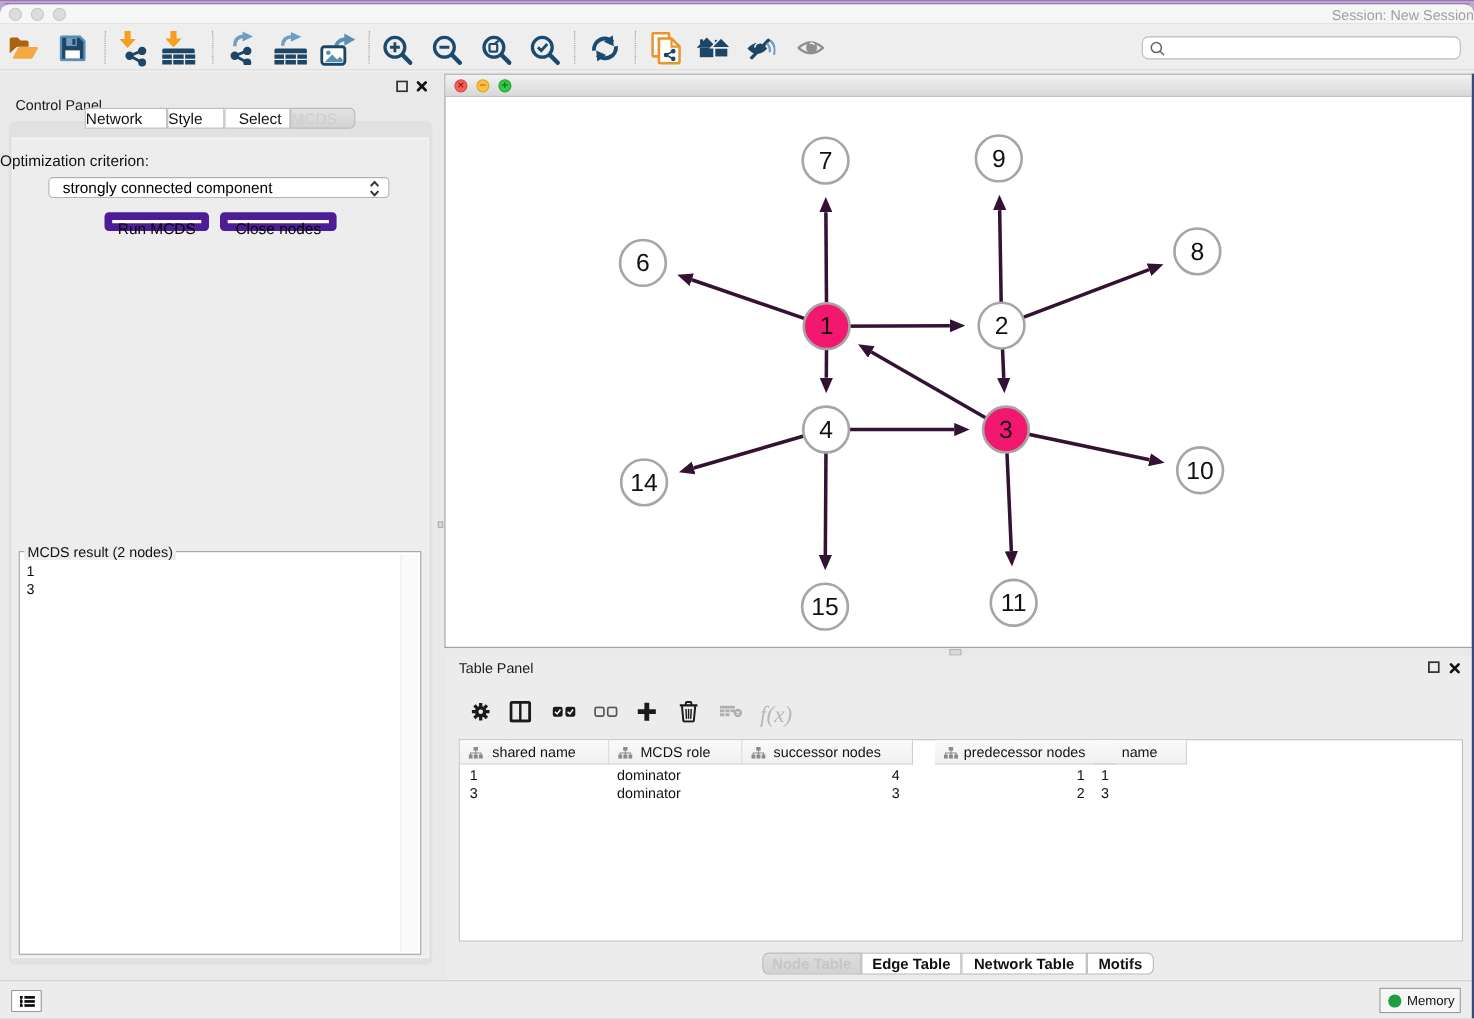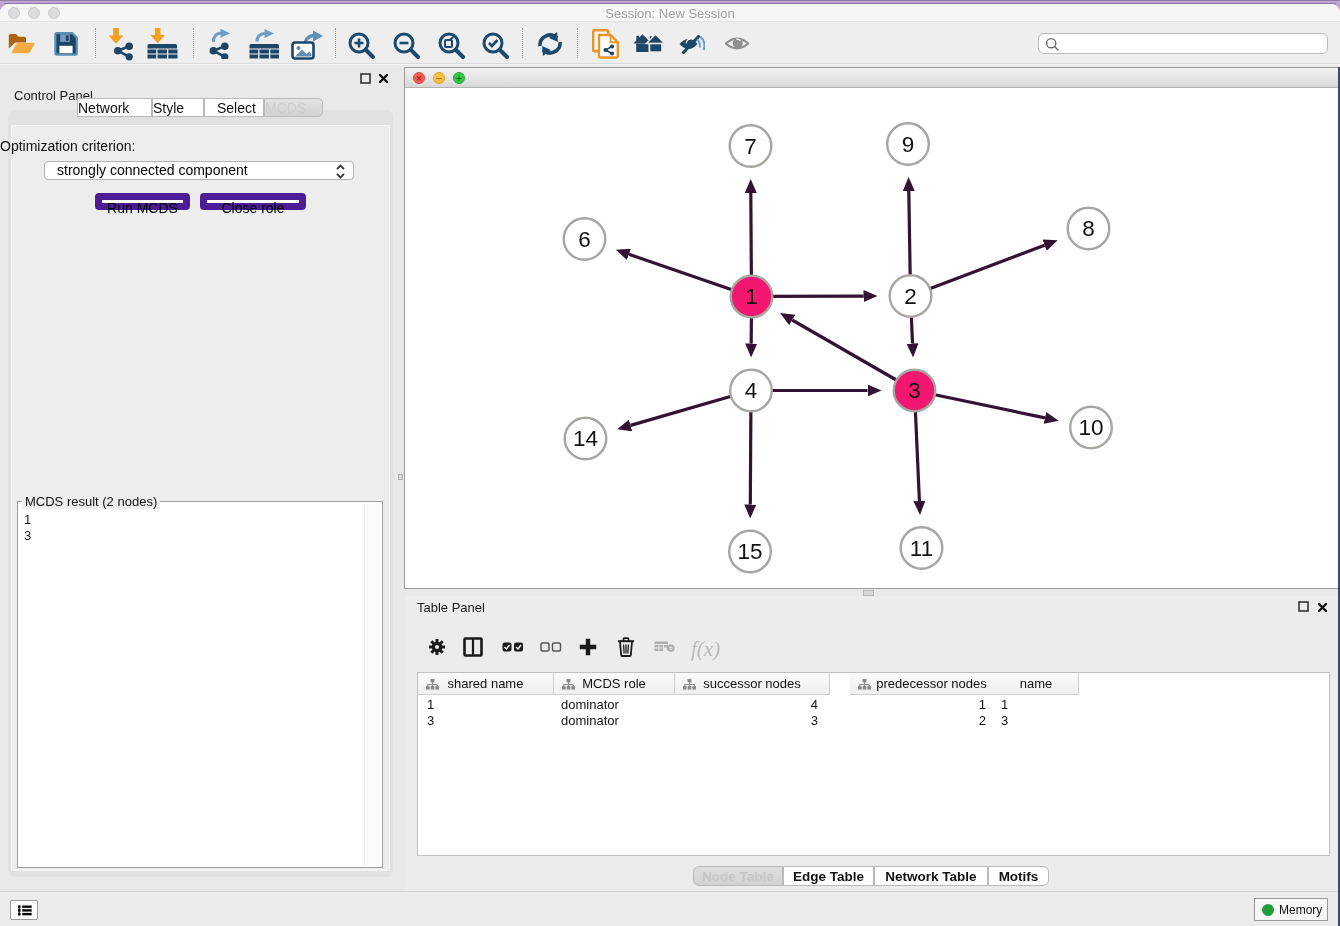--- a/index.html
+++ b/index.html
@@ -8,21 +8,21 @@
 .abs { position:absolute; }
 
 #appwin { position:absolute; left:0; top:4px; width:1340px; height:922px;
   background:#f6f6f6; border-radius:9px 9px 0 0; }
 #topline1 { position:absolute; left:0; top:0; width:100%; height:1px; background:#9579ab; }
 #topline2 { position:absolute; left:4px; top:3px; width:1332px; height:1px; background:#8f73a8; }
 #titlebar { position:absolute; left:0; top:4px; width:100%; height:18px;
   background:#f6f6f6; border-radius:9px 9px 0 0; border-bottom:1px solid #e2e2e2;}
 .tl { position:absolute; top:3px; width:12px; height:12px; border-radius:50%;
   background:#dcdcdc; border:1px solid #c8c8c8; }
-#title-text { position:absolute; top:2px; left:0; width:100%; text-align:center;
+#title-text { position:absolute; top:2px; left:0; width:100%; text-align:right;
   font-size:13px; color:#a0a0a0; }
 #toolbar { position:absolute; left:0; top:22px; width:1340px; height:42px;
   background:#eeeeee; border-bottom:1px solid #dadada; }
 .tsep { position:absolute; top:6px; height:30px; width:0;
   border-left:1px dotted #9a9a9a; }
 #searchbox { position:absolute; left:1038px; top:11px; width:290px; height:21px;
   background:#fff; border:1px solid #bbb; border-radius:6px; }
 
 #mainbg { position:absolute; left:0; top:65px; width:1340px; height:826px; background:#e9e9e9; }
 
@@ -226,21 +226,21 @@
 <div class="tab" style="left:204px; width:60px;padding-left:12px;">Select</div>
 <div class="tab" style="left:264px; width:59px; background:linear-gradient(#e3e3e3,#d2d2d2); color:#cdcdcd; border-radius:0 5px 5px 0;">MCDS</div>
 <div class="abs" style="left:0;top:138px;width:400px;text-align:left;font-size:14px;color:#111">Optimization criterion:</div>
 <div class="abs" style="left:44px;top:161px;width:310px;height:19px;background:#fff;border:1px solid #b3b3b3;border-radius:4px;font-size:14px;line-height:17px;padding-left:12px;color:#000">strongly connected component
   <svg style="position:absolute;right:7px;top:2px" width="11" height="15" viewBox="0 0 11 15">
     <path d="M2,5.2 L5.5,1.5 L9,5.2" fill="none" stroke="#333" stroke-width="1.8"></path>
     <path d="M2,9.8 L5.5,13.5 L9,9.8" fill="none" stroke="#333" stroke-width="1.8"></path>
   </svg>
 </div>
 <div class="btn" style="left:95px;top:193px;width:95px;height:17px;line-height:16px;">Run MCDS</div>
-<div class="btn" style="left:200px;top:193px;width:106px;height:17px;line-height:16px;">Close role</div>
+<div class="btn" style="left:200px;top:193px;width:106px;height:17px;line-height:16px;">Close nodes</div>
 
 <div class="abs" style="left:17px;top:501px;width:366px;height:367px;background:#fff;border:1px solid #9f9f9f;">
   <div class="abs" style="right:2px;top:2px;width:16px;height:361px;background:#fafafa;border-left:1px solid #ececec;"></div>
 </div>
 <div class="abs" style="left:22px;top:494px;background:#ededed;padding:0 3px;font-size:13px;color:#111">MCDS result (2 nodes)</div>
 <div class="abs" style="left:24px;top:512px;font-size:13px;color:#111;line-height:16px">1<br>3</div>
 
 <div id="netwin">
   <div id="netwin-tb">
     <div class="wl" style="left:8px; background:#f35f57;border:1px solid #d94942;color:#8c0f08">×</div>

